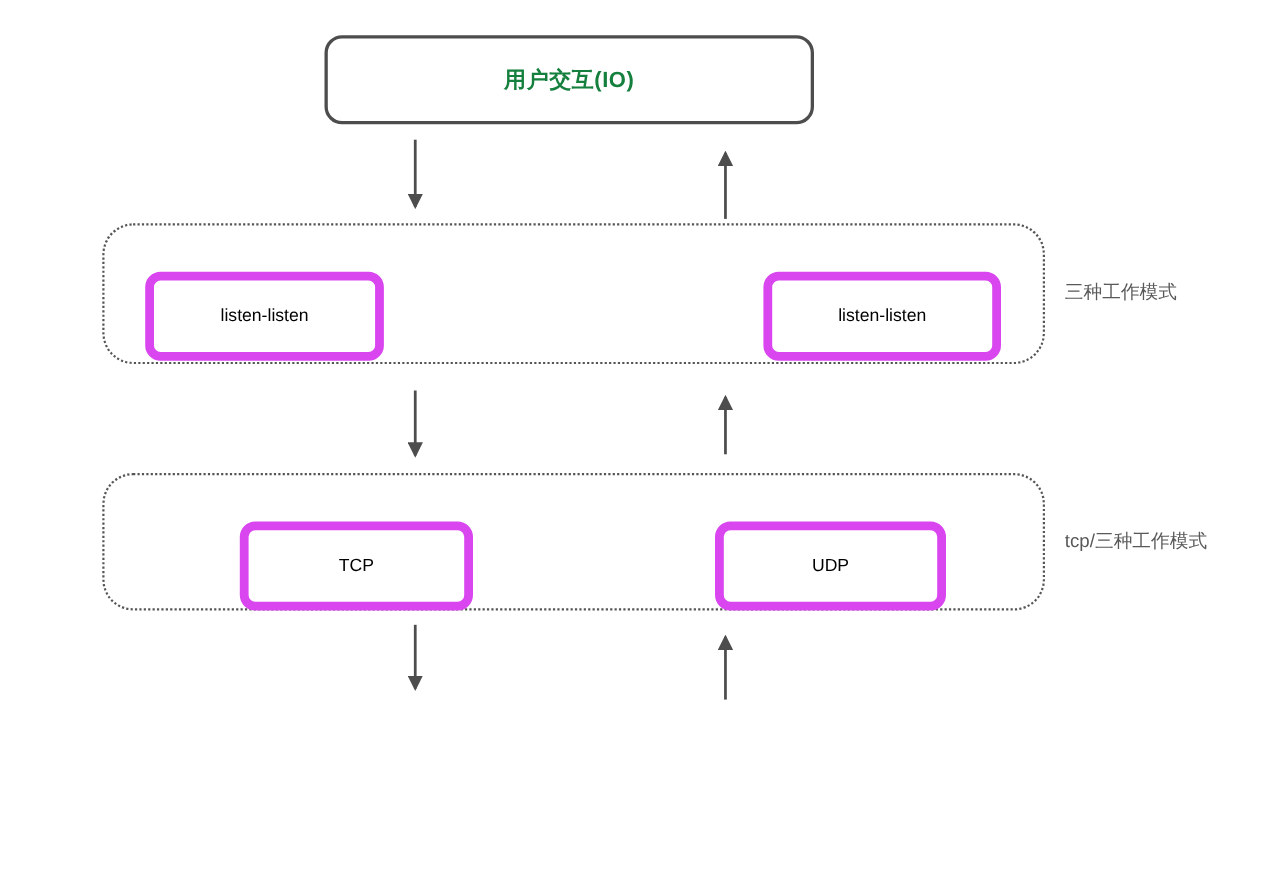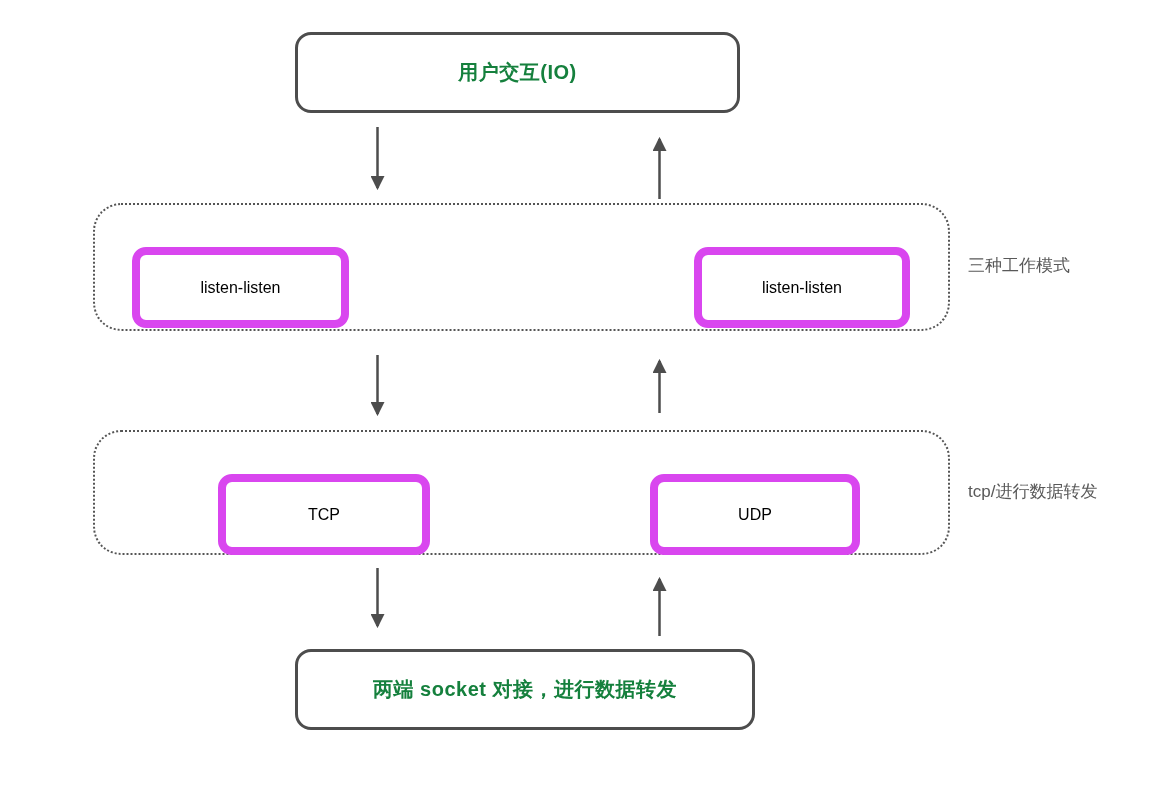--- a/index.html
+++ b/index.html
@@ -119,19 +119,16 @@
   <div class="group-label gl-modes">三种工作模式</div>
 
   <div class="group g-proto">
     <div class="subnode sn-tcp">
       <span class="label">TCP</span>
     </div>
     <div class="subnode sn-udp">
       <span class="label">UDP</span>
     </div>
   </div>
-  <div class="group-label gl-proto">tcp/进行数据转发</div>
+  <div class="group-label gl-proto">tcp/三种工作模式</div>
 
-  <div class="node n-socket">
-    <span class="label">两端 socket 对接，进行数据转发</span>
-  </div>
 
 </div>
 
 </body></html>

